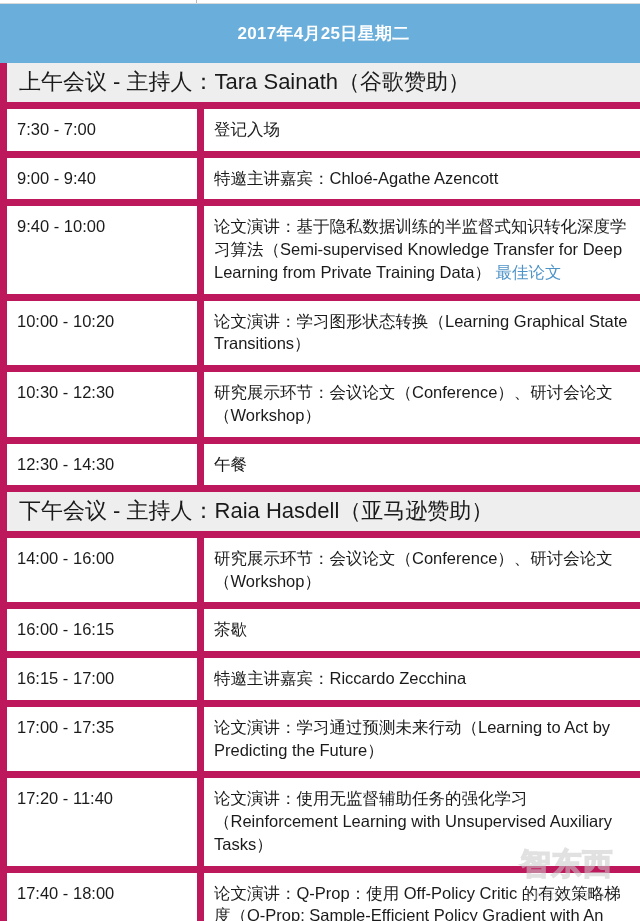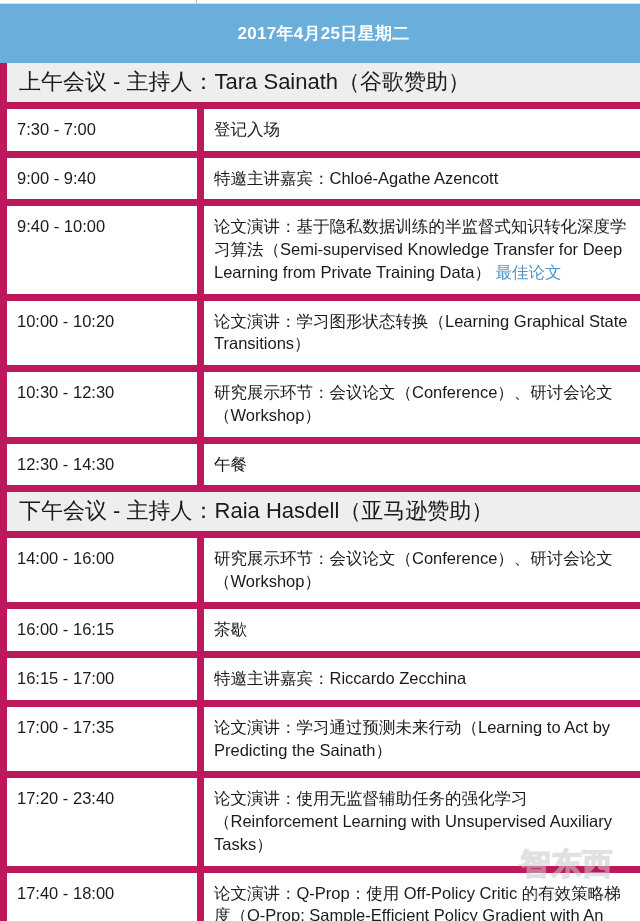--- a/index.html
+++ b/index.html
@@ -167,24 +167,24 @@
       <tr>
         <td class="time-cell">16:00 - 16:15</td>
         <td class="desc-cell"><span>茶歇</span></td>
       </tr>
       <tr>
         <td class="time-cell">16:15 - 17:00</td>
         <td class="desc-cell"><span>特邀主讲嘉宾：Riccardo Zecchina</span></td>
       </tr>
       <tr>
         <td class="time-cell">17:00 - 17:35</td>
-        <td class="desc-cell"><span>论文演讲：学习通过预测未来行动（Learning to Act by Predicting the Sainath）</span></td>
+        <td class="desc-cell"><span>论文演讲：学习通过预测未来行动（Learning to Act by Predicting the Future）</span></td>
       </tr>
       <tr>
-        <td class="time-cell">17:20 - 23:40</td>
+        <td class="time-cell">17:20 - 11:40</td>
         <td class="desc-cell"><span>论文演讲：使用无监督辅助任务的强化学习（Reinforcement Learning with Unsupervised Auxiliary Tasks）</span></td>
       </tr>
       <tr>
         <td class="time-cell">17:40 - 18:00</td>
         <td class="desc-cell"><span>论文演讲：Q-Prop：使用 Off-Policy Critic 的有效策略梯度（Q-Prop: Sample-Efficient Policy Gradient with An Off-Policy Critic）</span></td>
       </tr>
     </tbody>
 </table>
 
 <div class="watermark">

